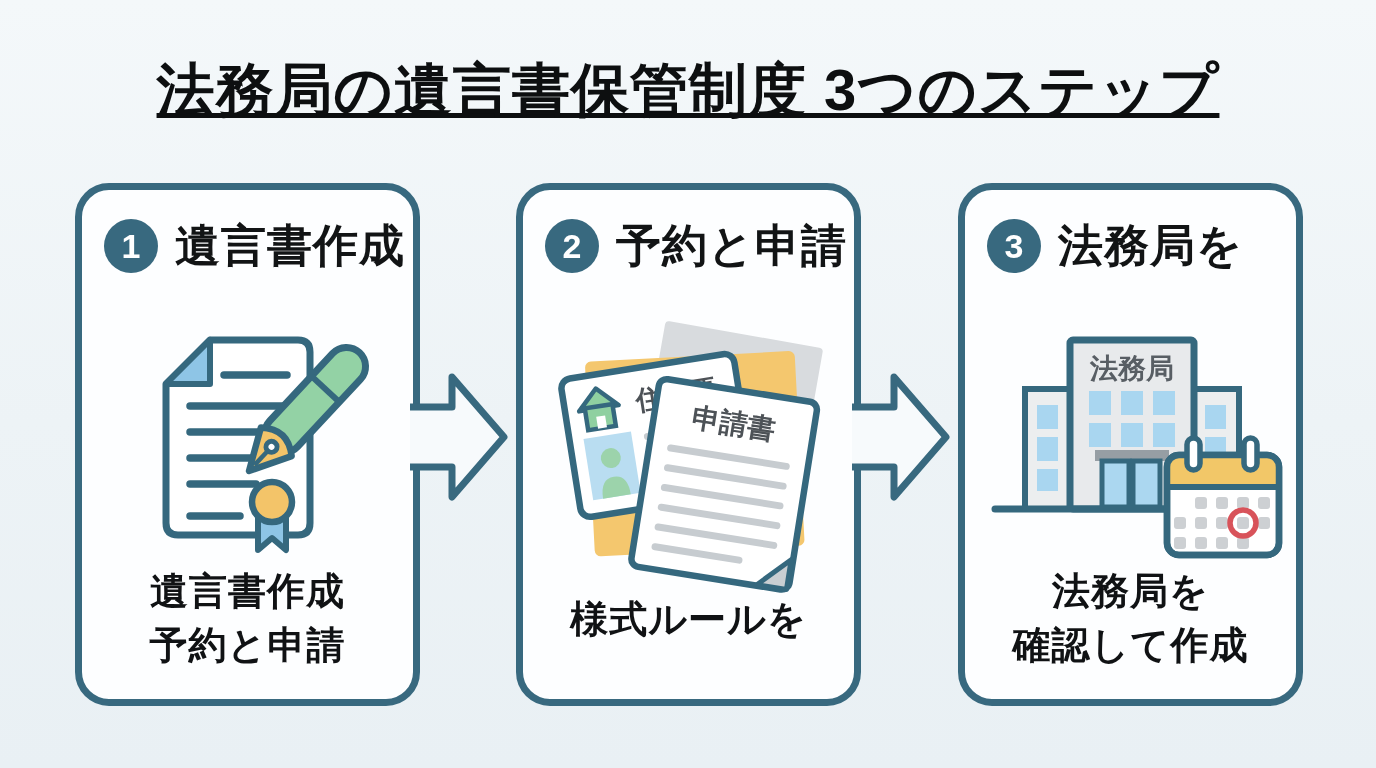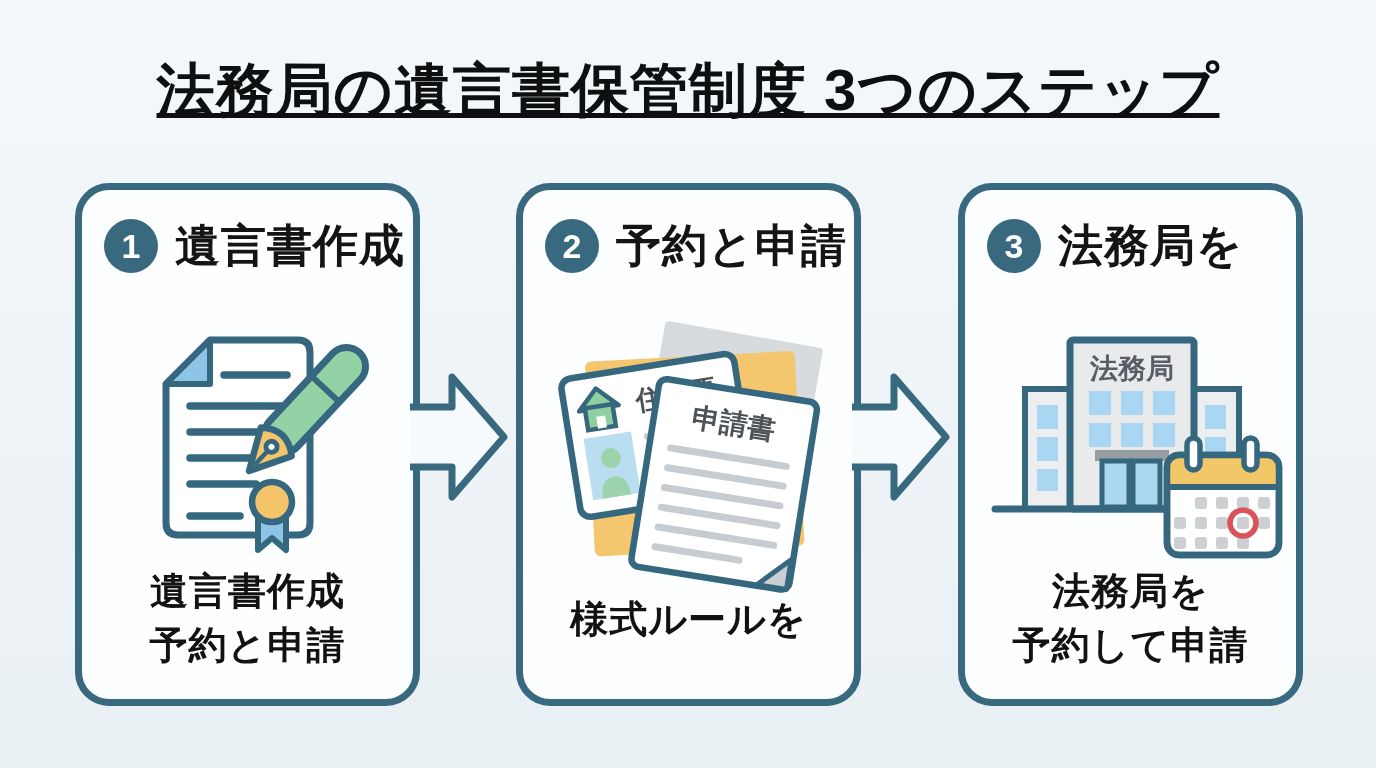--- a/index.html
+++ b/index.html
@@ -214,21 +214,21 @@
             <rect x="268" y="182" width="12" height="12" rx="3"></rect>
             <rect x="184" y="202" width="12" height="12" rx="3"></rect>
             <rect x="205" y="202" width="12" height="12" rx="3"></rect>
             <rect x="226" y="202" width="12" height="12" rx="3"></rect>
             <rect x="247" y="202" width="12" height="12" rx="3"></rect>
           </g>
           <circle cx="253" cy="188" r="13" fill="none" stroke="#d8535a" stroke-width="5.5"></circle>
         </g>
       </svg>
     </div>
-    <p class="caption"><span>法務局を</span><br><span>予約して申請</span></p>
+    <p class="caption"><span>法務局を</span><br><span>確認して作成</span></p>
   </section>
 
   <svg class="arrow arrow-1" width="100" height="132" viewBox="0 0 100 132">
     <path d="M0,36 L42,36 L42,6 L94,66 L42,126 L42,96 L0,96" fill="#f7fafc" stroke="#38697f" stroke-width="7" stroke-linejoin="round"></path>
   </svg>
   <svg class="arrow arrow-2" width="100" height="132" viewBox="0 0 100 132">
     <path d="M0,36 L42,36 L42,6 L94,66 L42,126 L42,96 L0,96" fill="#f7fafc" stroke="#38697f" stroke-width="7" stroke-linejoin="round"></path>
   </svg>
 
 </div>

